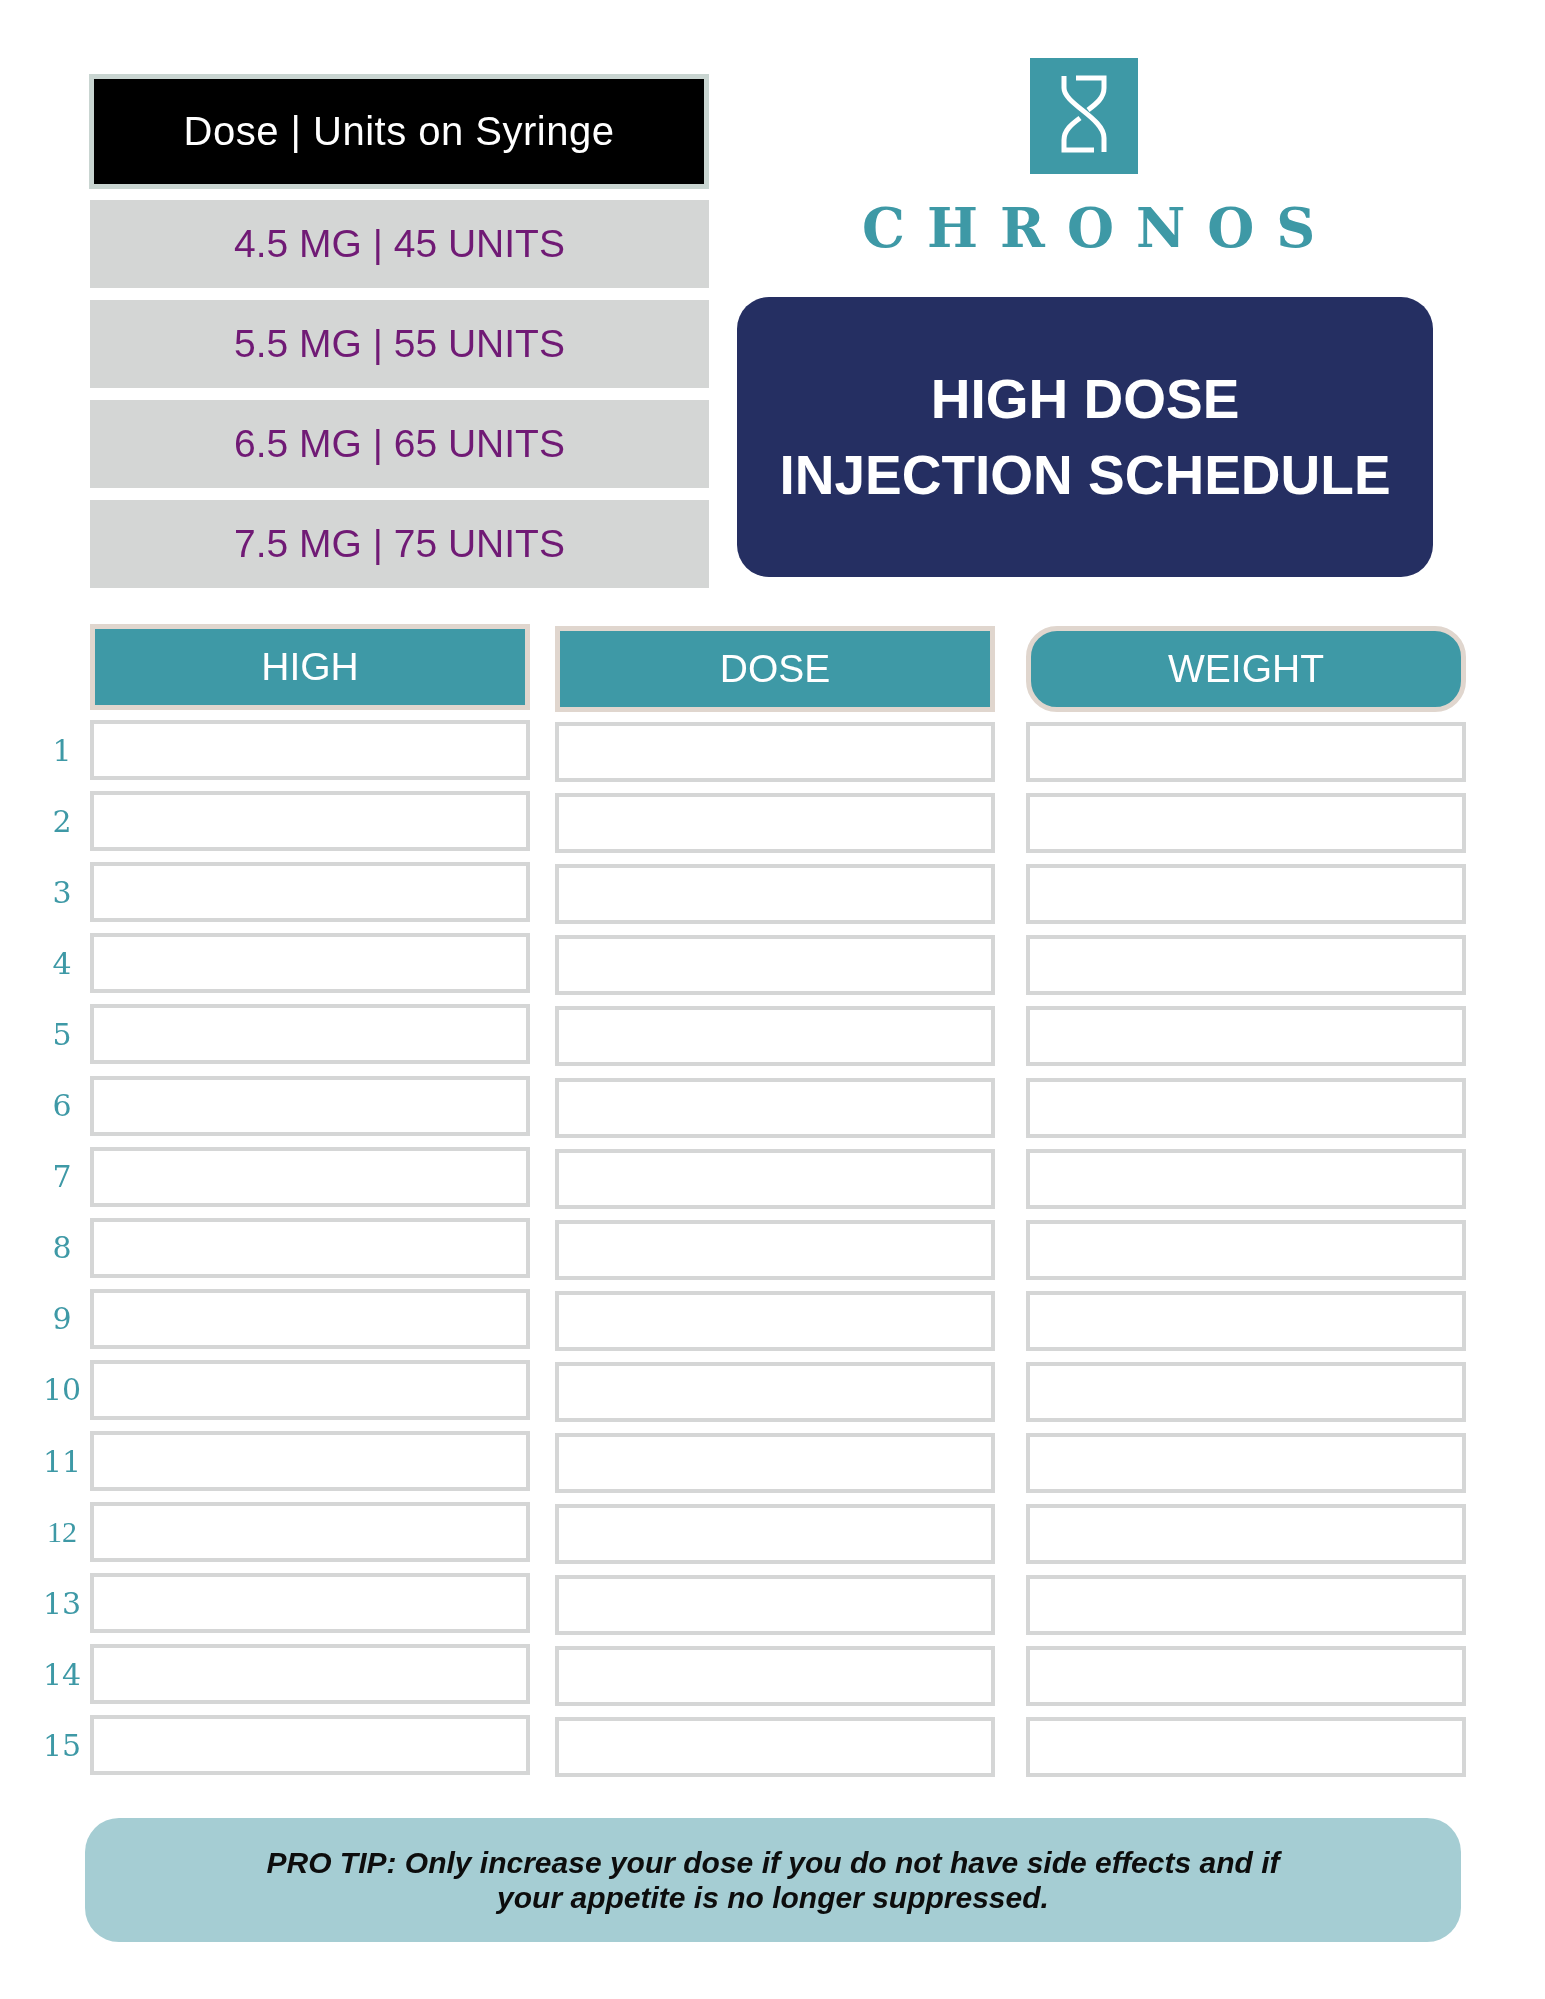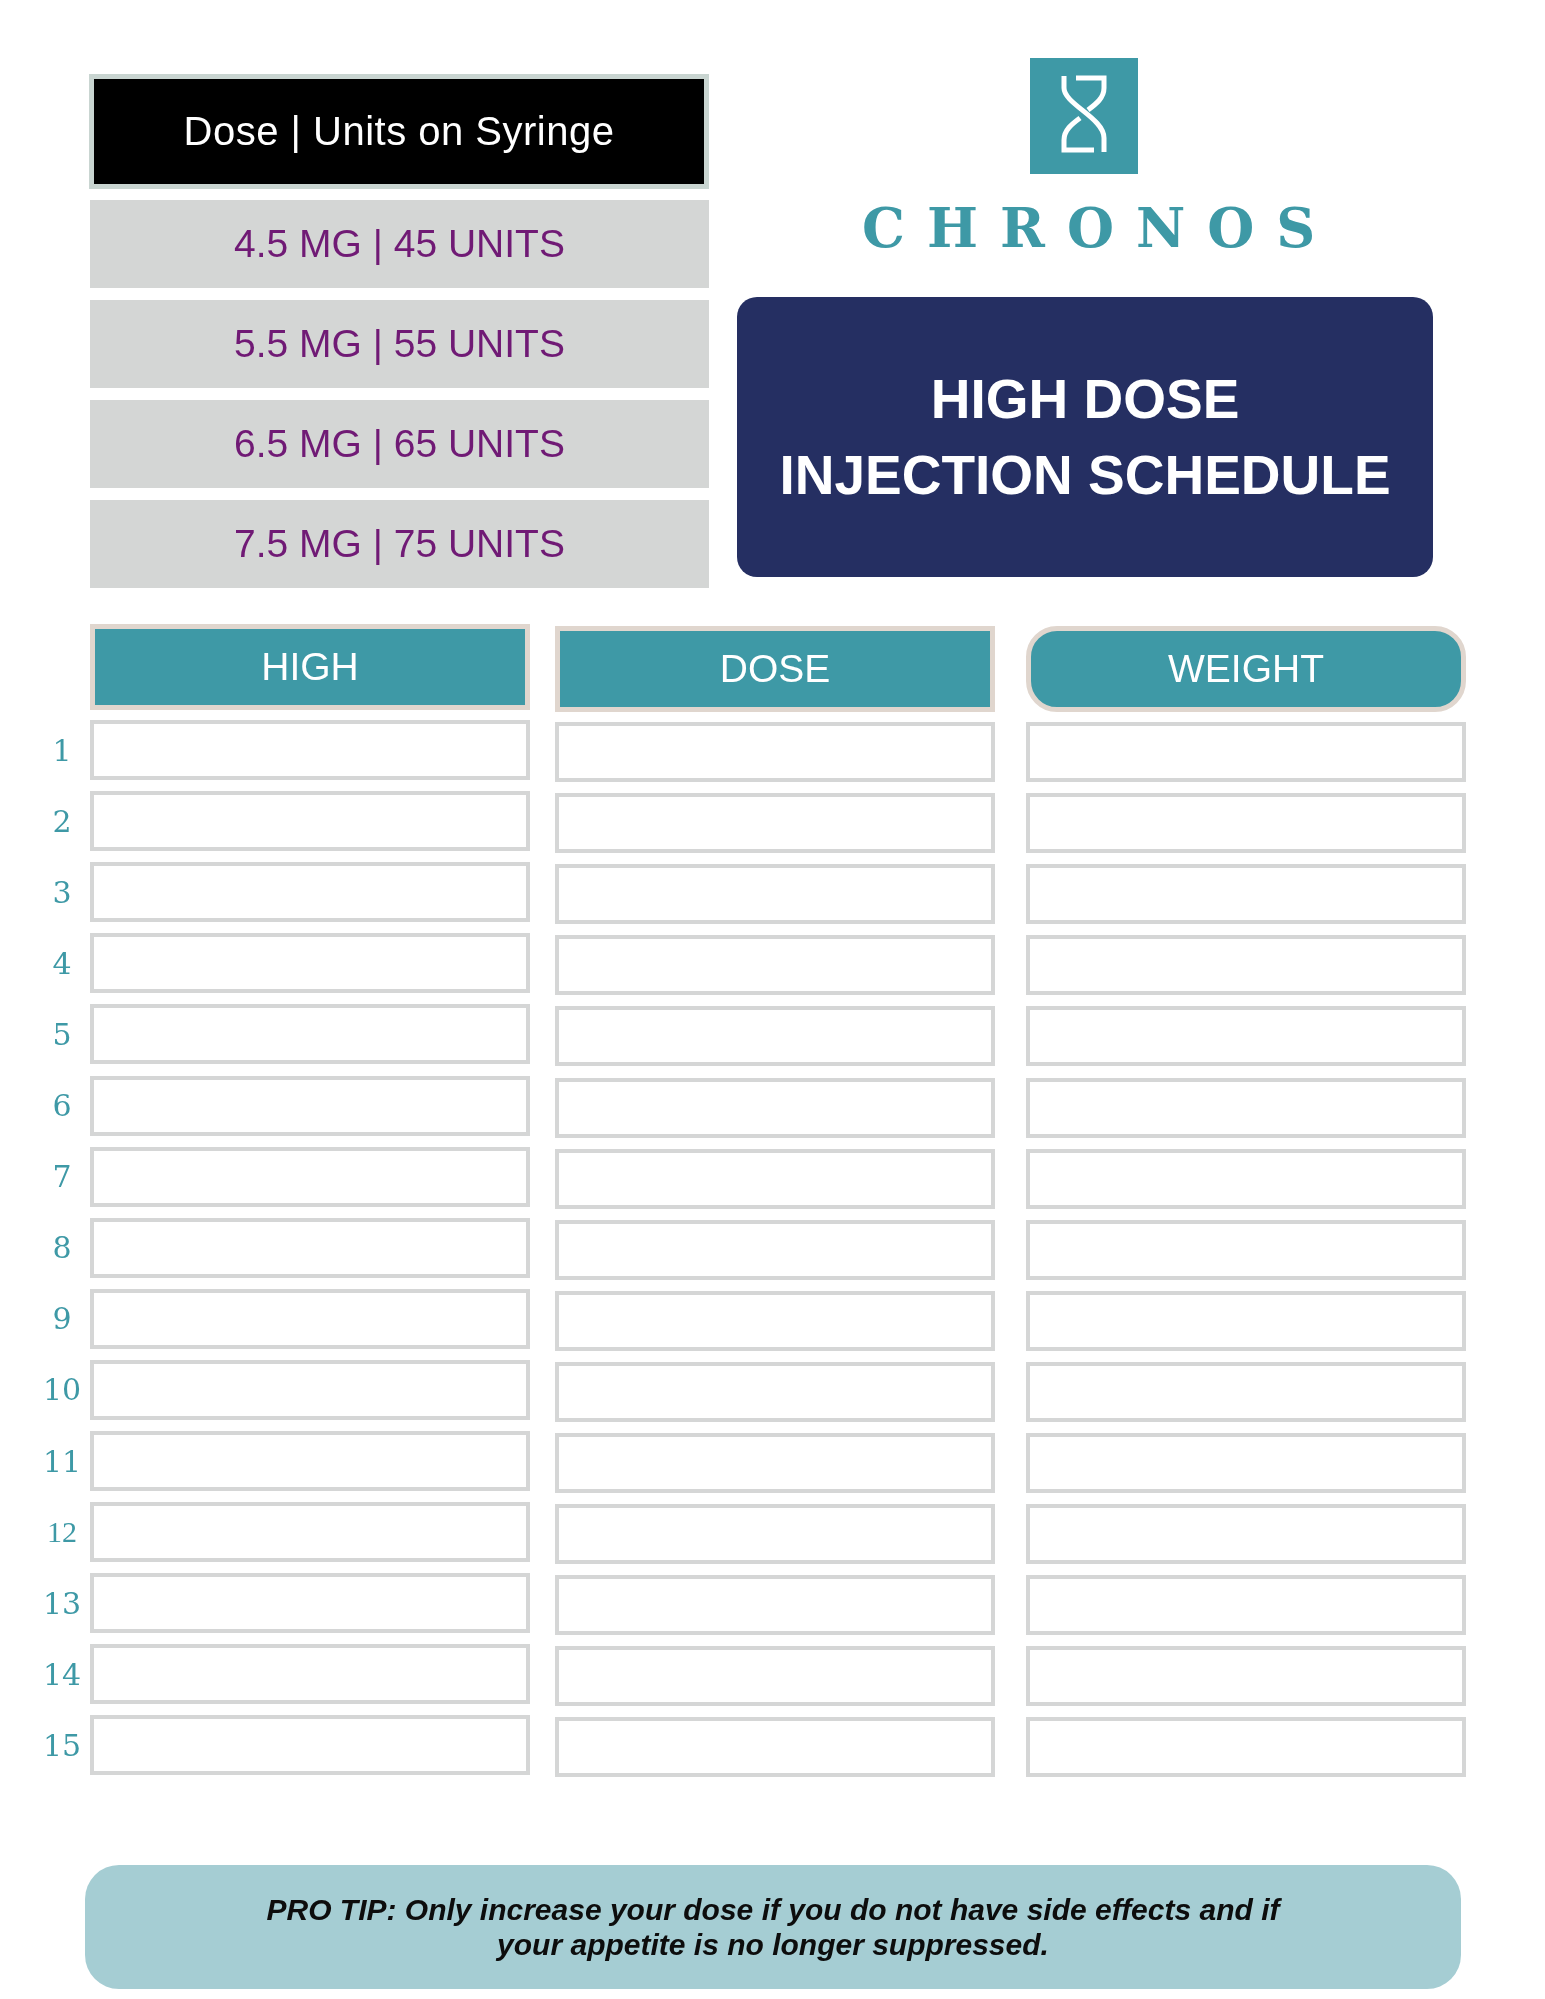--- a/index.html
+++ b/index.html
@@ -52,21 +52,21 @@
       letter-spacing: 22px;
       text-align: center;
       line-height: 64px;
       padding-left: 22px;
     }
 
     
     .title-box {
       left: 737px; top: 297px; width: 696px; height: 280px;
       background: #252f62;
-      border-radius: 20px;
+      border-radius: 32px;
       color: #ffffff;
       display: flex; flex-direction: column; align-items: center; justify-content: center;
       font-weight: 700;
       font-size: 55px;
       line-height: 76px;
       text-align: center;
     }
 
     
     .col-header {
@@ -97,21 +97,20 @@
       background: #a5cdd3;
       border-radius: 34px;
       display: flex; align-items: center; justify-content: center;
       text-align: center;
       color: #0d0d0d;
       font-style: italic;
       font-weight: 700;
       font-size: 30px;
       line-height: 35px;
       padding: 0 180px;
-      margin-top: 47px;
     }
     .tip-inner { display: block; }
   </style>
 </head>
 <body>
 
 <div class="abs dose-header">
   <span>Dose | Units on Syringe</span>
 </div>
 <div class="abs dose-row" style="top:200px">

